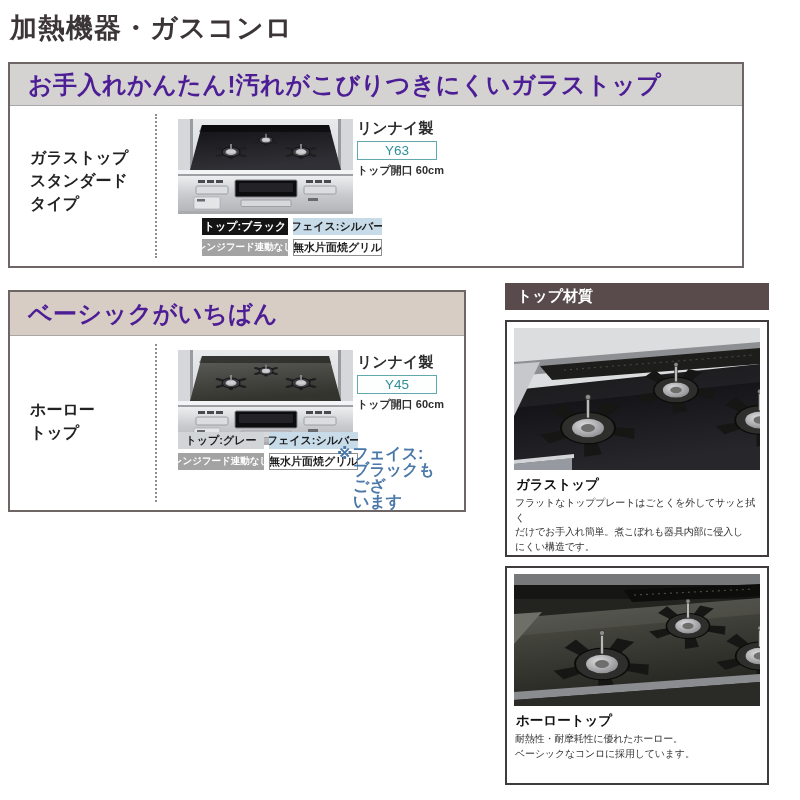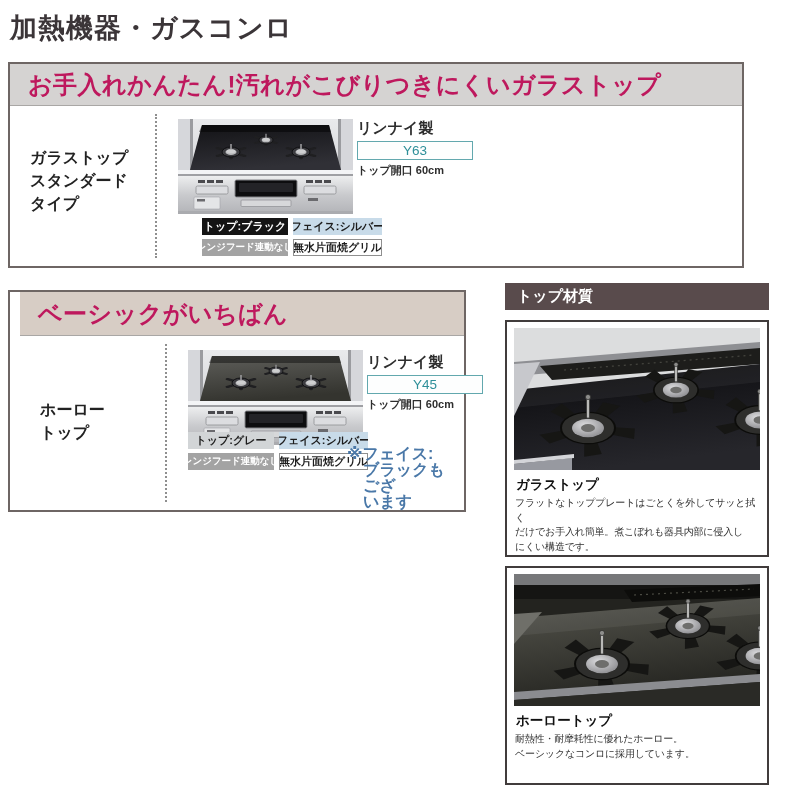--- a/index.html
+++ b/index.html
@@ -3,23 +3,23 @@
 <meta charset="utf-8">
 <style>
   * { margin: 0; padding: 0; box-sizing: border-box; }
   html, body { width: 800px; height: 800px; background: #ffffff; }
   body { position: relative; font-family: "Liberation Sans", "DejaVu Sans", sans-serif; color: #222; }
 
   .page-title { position: absolute; left: 10px; top: 10px; font-size: 27px; font-weight: bold; color: #3b3538; letter-spacing: 1px; }
 
   .panel { position: absolute; background: #fff; border: 2px solid #6e6664; }
   #panel-glass { left: 8px; top: 62px; width: 736px; height: 206px; }
-  #panel-basic { left: 8px; top: 290px; width: 458px; height: 222px; padding-left: 10px; }
-
-  .panel-header { display: flex; align-items: center; padding-left: 18px; font-size: 24px; font-weight: bold; color: #be185d; letter-spacing: 0.5px; border-bottom: 1px solid #a9a7a5; }
+  #panel-basic { left: 8px; top: 290px; width: 458px; height: 222px; }
+
+  .panel-header { display: flex; align-items: center; padding-left: 18px; font-size: 24px; font-weight: bold; color: #4c1d95; letter-spacing: 0.5px; border-bottom: 1px solid #a9a7a5; }
   #panel-glass .panel-header { height: 42px; background: #d5d3d2; }
   #panel-basic .panel-header { height: 44px; background: #d7cdc5; }
 
   .panel-body { position: relative; width: 100%; }
   #panel-glass .panel-body { height: 160px; }
   #panel-basic .panel-body { height: 174px; }
 
   .type-label { position: absolute; left: 20px; font-size: 16px; font-weight: bold; color: #222; line-height: 23px; white-space: pre-line; }
   #panel-glass .type-label { top: 40px; }
   #panel-basic .type-label { top: 62px; }
@@ -37,21 +37,21 @@
   .tag.black { background: #141414; color: #fff; }
   .tag.blue { background: #c8dbe9; color: #1d1d1d; }
   .tag.lightgray { background: #d2d5d7; color: #1d1d1d; }
   .tag.gray { background: #a3a3a3; color: #fff; font-size: 9.5px; }
   .tag.white { background: #fff; border: 1px solid #8f8f8f; color: #1d1d1d; }
 
   .specs { position: absolute; left: 347px; width: 120px; }
   #panel-glass .specs { top: 13px; }
   #panel-basic .specs { top: 17px; }
   .maker { font-size: 15px; font-weight: bold; color: #2e2e2e; }
-  .model-box { margin-top: 3px; width: 116px; height: 19px; border: 1px solid #62a8ae; background: #fdfefe; color: #2e8f99; font-size: 13.5px; display: flex; align-items: center; justify-content: center; }
+  .model-box { margin-top: 3px; width: 80px; height: 19px; border: 1px solid #62a8ae; background: #fdfefe; color: #2e8f99; font-size: 13.5px; display: flex; align-items: center; justify-content: center; }
   .opening { margin-top: 3px; font-size: 11px; font-weight: bold; color: #2e2e2e; }
 
   .face-note { position: absolute; left: 327px; top: 110px; width: 112px; font-size: 16px; font-weight: bold; color: #4a78a8; line-height: 16px; white-space: pre-line; padding-left: 1em; text-indent: -1em; }
 
   .sidebar-header { position: absolute; left: 505px; top: 283px; width: 264px; height: 27px; background: #594b4c; color: #fff; font-size: 15px; font-weight: bold; display: flex; align-items: center; padding-left: 12px; }
 
   .material-card { position: absolute; left: 505px; width: 264px; background: #fff; border: 2px solid #413c3c; }
   #card-glass { top: 320px; height: 237px; }
   #card-enamel { top: 566px; height: 219px; }
   .card-img { display: block; margin: 6px auto 0; }

